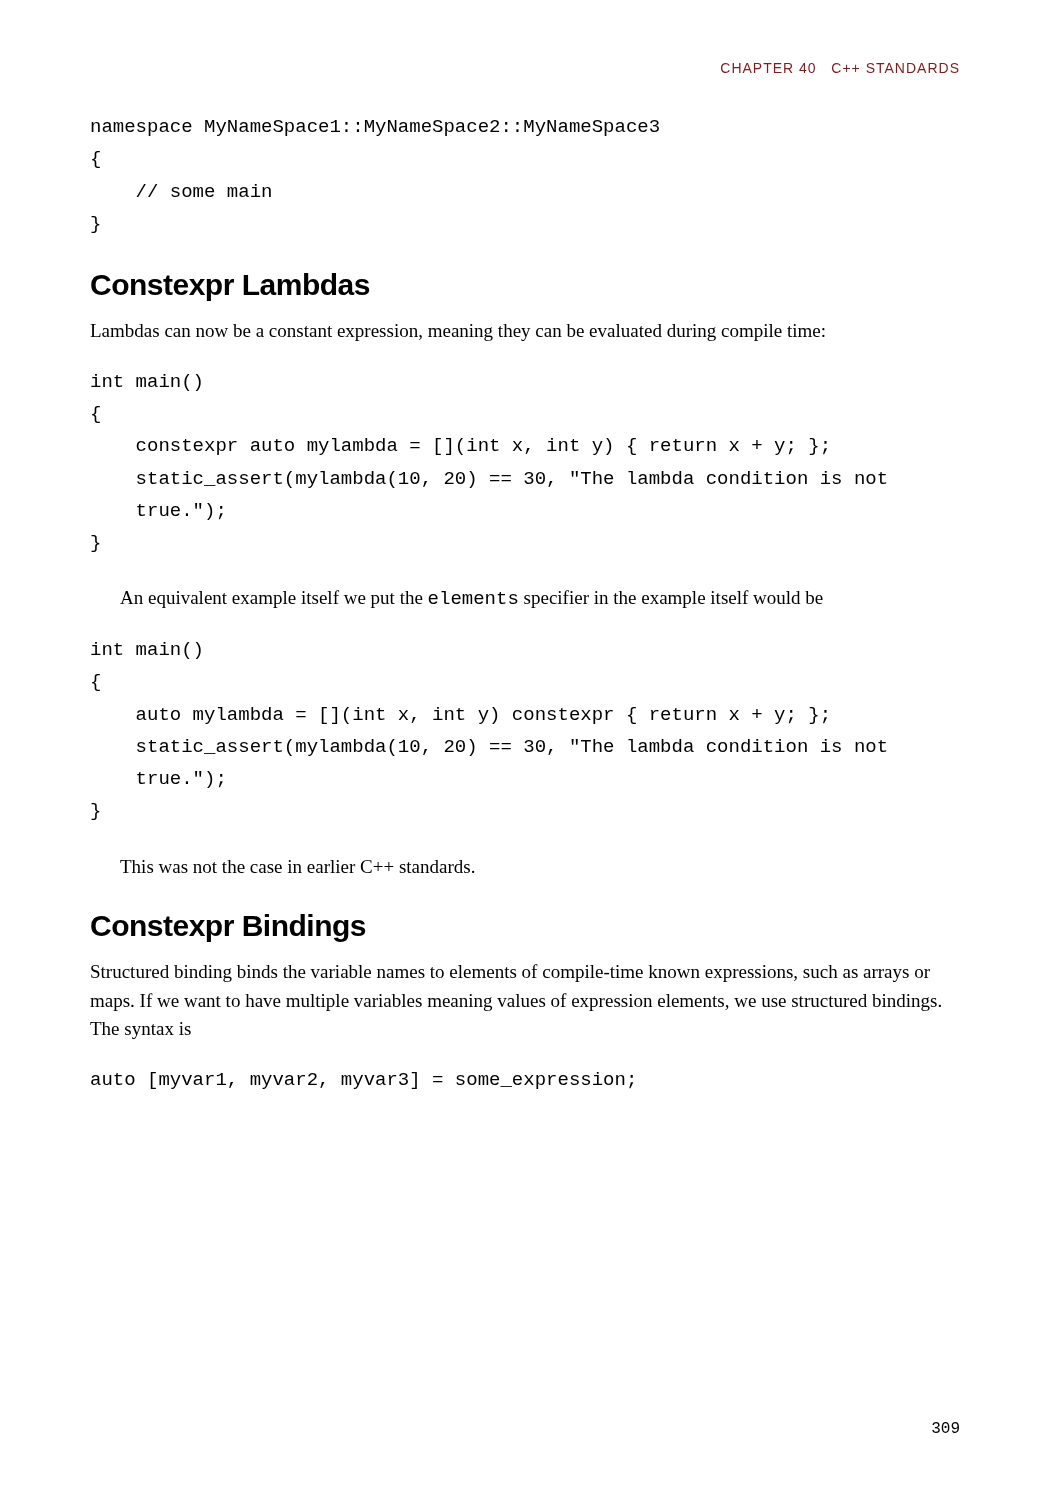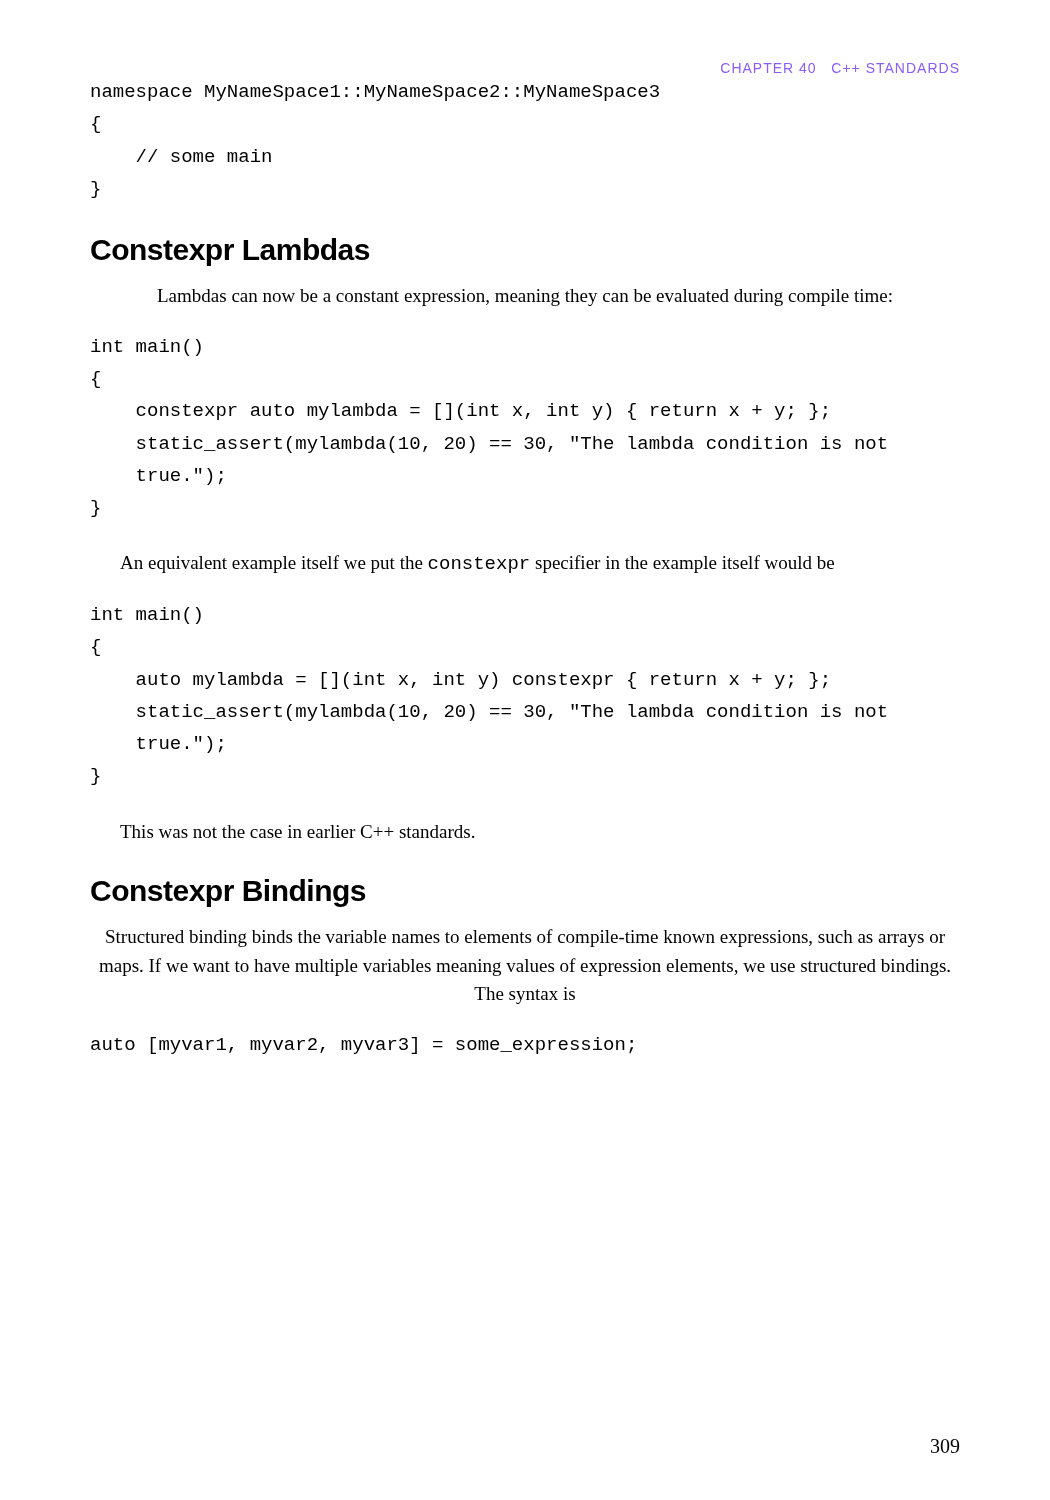--- a/index.html
+++ b/index.html
@@ -14,57 +14,58 @@
       padding: 60px 90px 60px 90px;
       font-family: Georgia, 'Times New Roman', serif;
       color: #000000;
       position: relative;
     }
     .header {
       text-align: right;
       font-family: Arial, Helvetica, sans-serif;
       font-size: 14px;
       letter-spacing: 1px;
-      color: #8b5cf6;
+      margin-bottom: 35px;
+      color: #7f1d1d;
     }
     .code-block {
       font-family: 'Courier New', Courier, monospace;
       font-size: 19px;
       line-height: 1.7;
       white-space: pre;
       margin-bottom: 25px;
     }
     .section-heading {
       font-family: Arial, Helvetica, sans-serif;
       font-weight: bold;
       font-size: 30px;
       margin-top: 28px;
       margin-bottom: 15px;
       letter-spacing: -0.5px;
     }
     .body-text {
       font-size: 19px;
       line-height: 1.5;
       margin-bottom: 20px;
-      text-align: center;
     }
     .body-text-indent {
       font-size: 19px;
       line-height: 1.5;
       margin-bottom: 20px;
       text-indent: 30px;
     }
     .inline-code {
       font-family: 'Courier New', Courier, monospace;
     }
     .page-number {
       position: absolute;
-      bottom: 42px;
+      bottom: 62px;
       right: 90px;
-      font-size: 20px;
+      font-size: 16px;
+      font-family: Liberation Mono, monospace;
     }
   </style>
 </head>
 <body>
 
 <div class="header">
   <span>CHAPTER 40</span>&nbsp;&nbsp;&nbsp;<span>C++ STANDARDS</span>
 </div>
 
 <div class="code-block">namespace MyNameSpace1::MyNameSpace2::MyNameSpace3
@@ -77,21 +78,21 @@
 <p class="body-text">Lambdas can now be a constant expression, meaning they can be evaluated during compile time:</p>
 
 <div class="code-block">int main()
 {
     constexpr auto mylambda = [](int x, int y) { return x + y; };
     static_assert(mylambda(10, 20) == 30, "The lambda condition is not
     true.");
 }</div>
 
 <p class="body-text-indent">
-  <span>An equivalent example itself we put the </span><span class="inline-code">constexpr</span><span> specifier in the example itself would be</span>
+  <span>An equivalent example itself we put the </span><span class="inline-code">elements</span><span> specifier in the example itself would be</span>
 </p>
 
 <div class="code-block">int main()
 {
     auto mylambda = [](int x, int y) constexpr { return x + y; };
     static_assert(mylambda(10, 20) == 30, "The lambda condition is not
     true.");
 }</div>
 
 <p class="body-text-indent">This was not the case in earlier C++ standards.</p>

